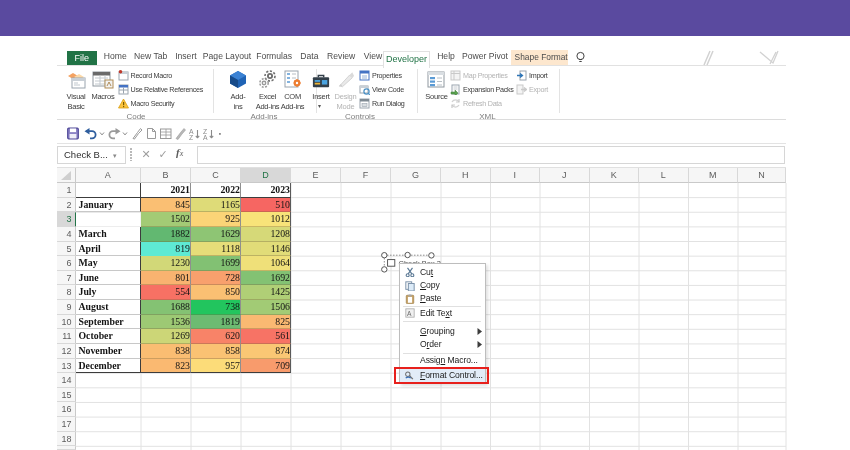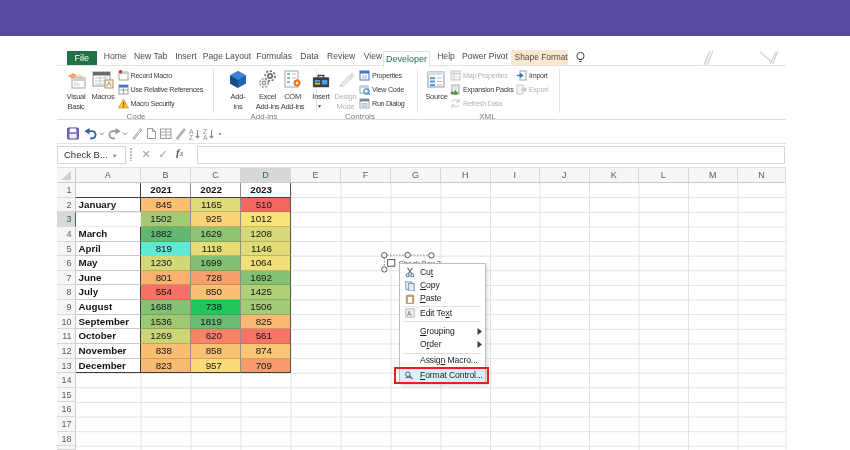--- a/index.html
+++ b/index.html
@@ -12,21 +12,21 @@
 .biglbl{font-size:7.5px;color:#3b3b3b;text-align:center;line-height:10px;letter-spacing:-0.25px;white-space:nowrap;}
 .small{font-size:7.2px;color:#3b3b3b;letter-spacing:-0.3px;white-space:nowrap;}
 .gray{color:#b3b3b3!important;}
 .hdrcell{position:absolute;background:#f6f6f6;border-right:1px solid #d8d8d8;
  border-bottom:1px solid #c9c9c9;box-sizing:border-box;font-size:9px;color:#5c5c5c;
  text-align:center;}
 .rowhdr{position:absolute;background:#f6f6f6;border-right:1px solid #c9c9c9;
  border-bottom:1px solid #d8d8d8;box-sizing:border-box;font-size:9px;color:#5c5c5c;
  text-align:right;padding-right:3px;}
 .cell{position:absolute;box-sizing:border-box;font-size:9.8px;color:#141414;
- text-align:right;padding-right:18px;overflow:hidden;white-space:nowrap;}
+ text-align:right;padding-right:0;overflow:hidden;white-space:nowrap;font-family:Liberation Serif, serif;}
 .mi{position:absolute;left:420px;font-size:8.6px;color:#1c1c1c;line-height:13px;letter-spacing:-0.1px;white-space:nowrap;}
 .sep{position:absolute;left:403px;width:78px;height:1px;background:#e0e0e0;}
 u{text-decoration-thickness:1px;}
 </style></head><body>
 <div id="app">
 
 <div class="abs" style="left:0;top:0;width:850px;height:35.5px;background:#5a4a9f;"></div>
 <div class="abs" style="left:66.5px;top:51.3px;width:30.5px;height:14.5px;background:#217346;color:#fff;font-size:9px;text-align:center;line-height:14.5px;">File</div>
 <div class="tab" style="left:75.3px;width:80px;">Home</div>
 <div class="tab" style="left:110.6px;width:80px;">New Tab</div>

